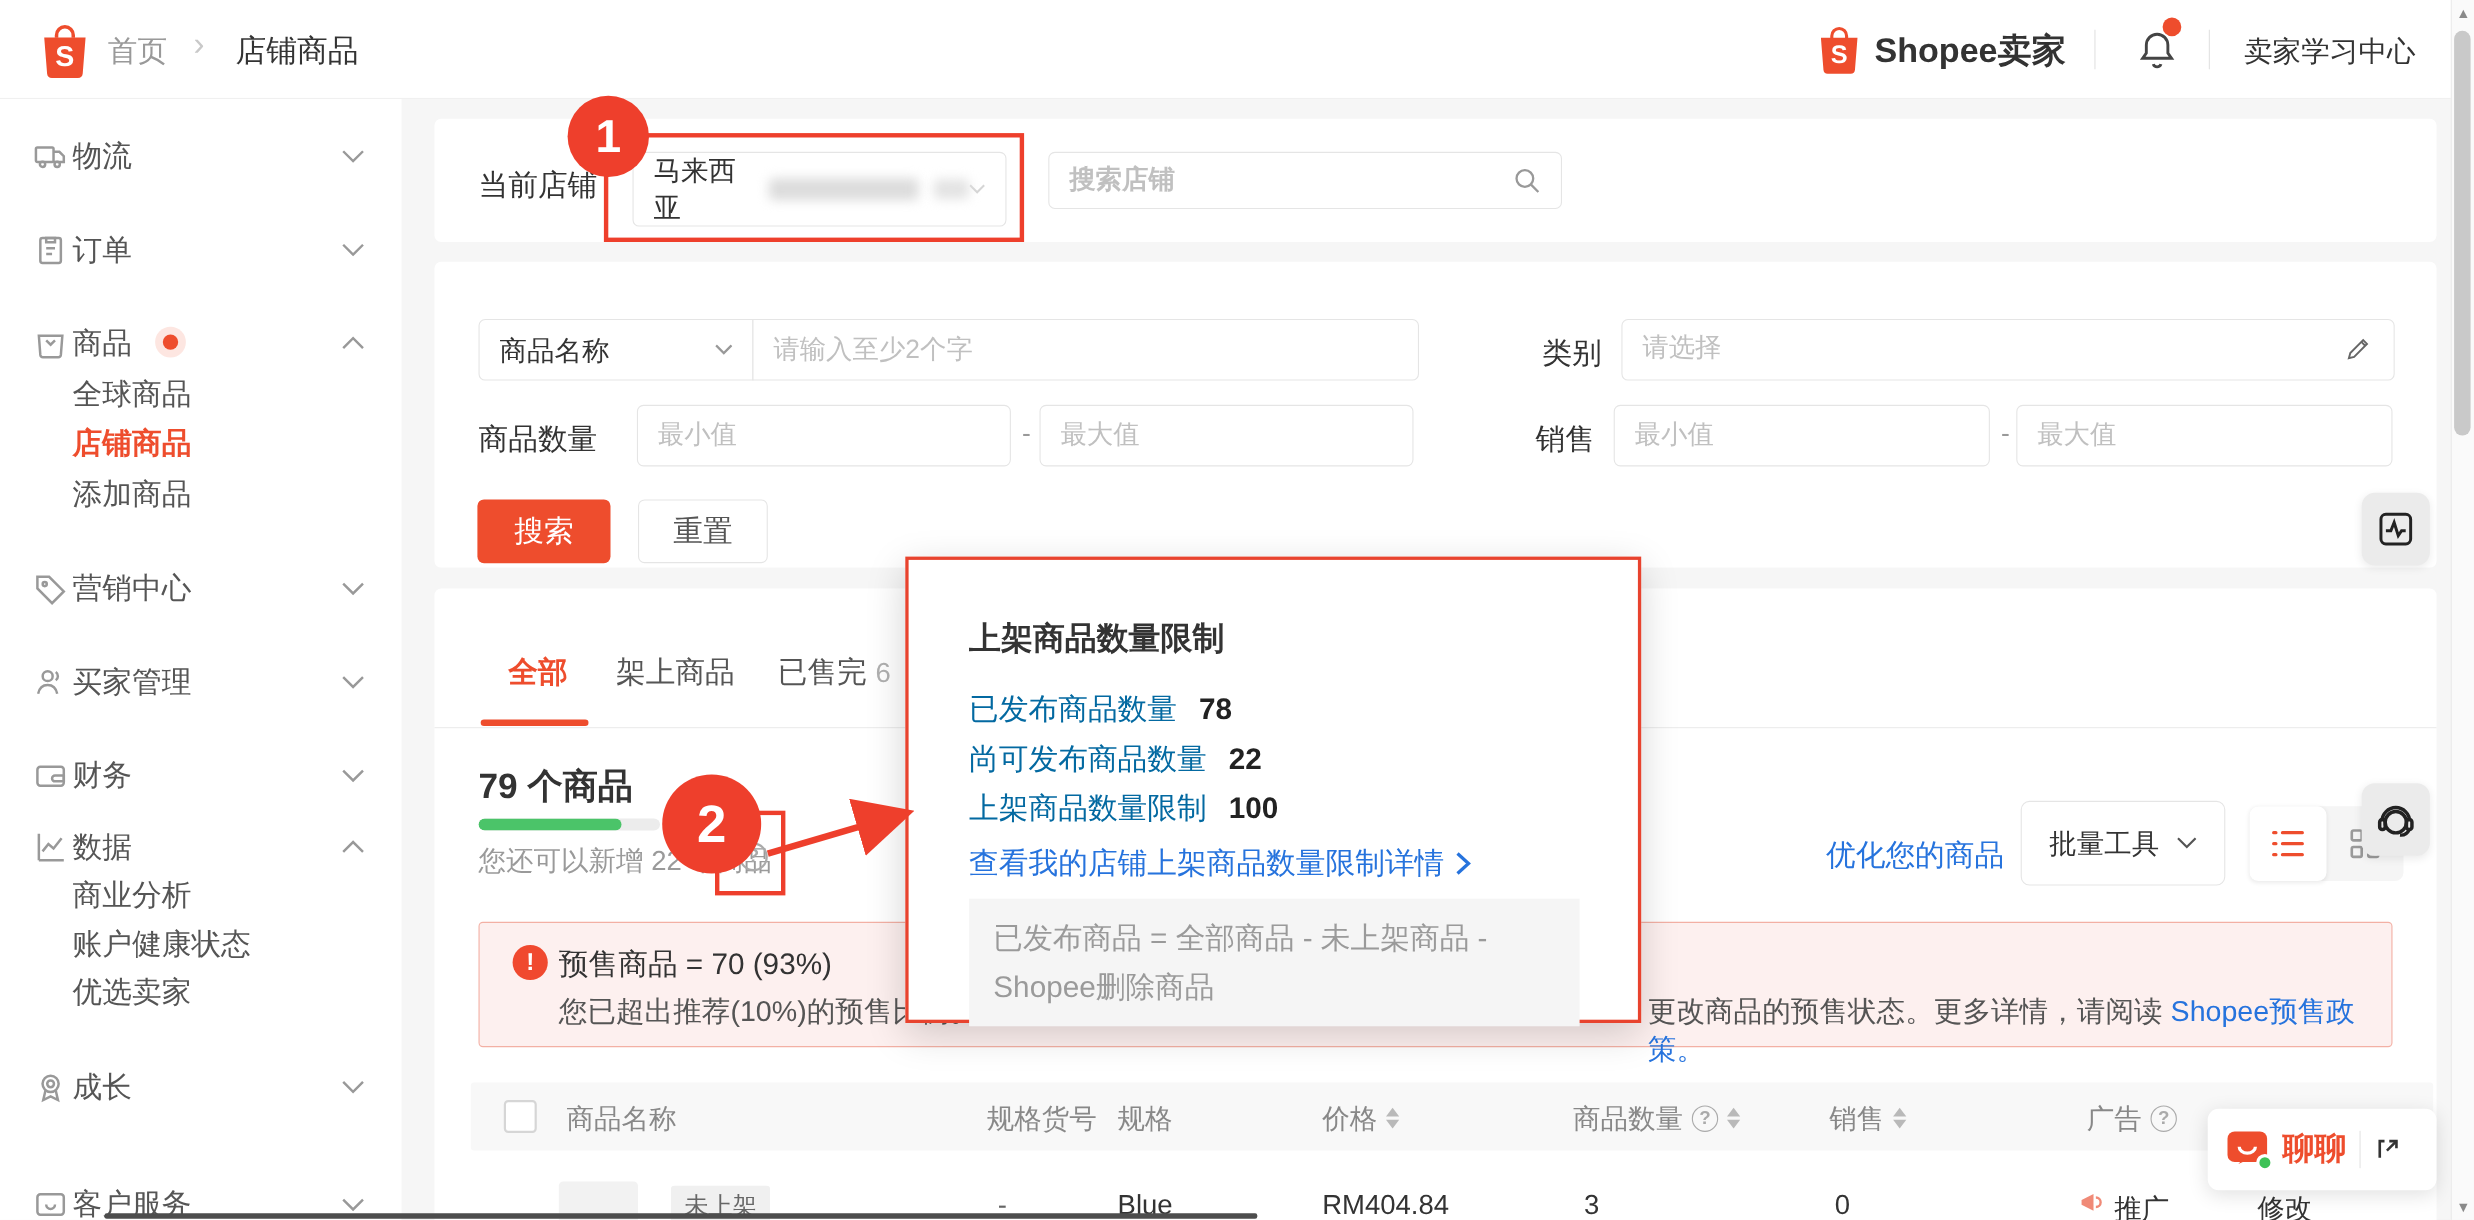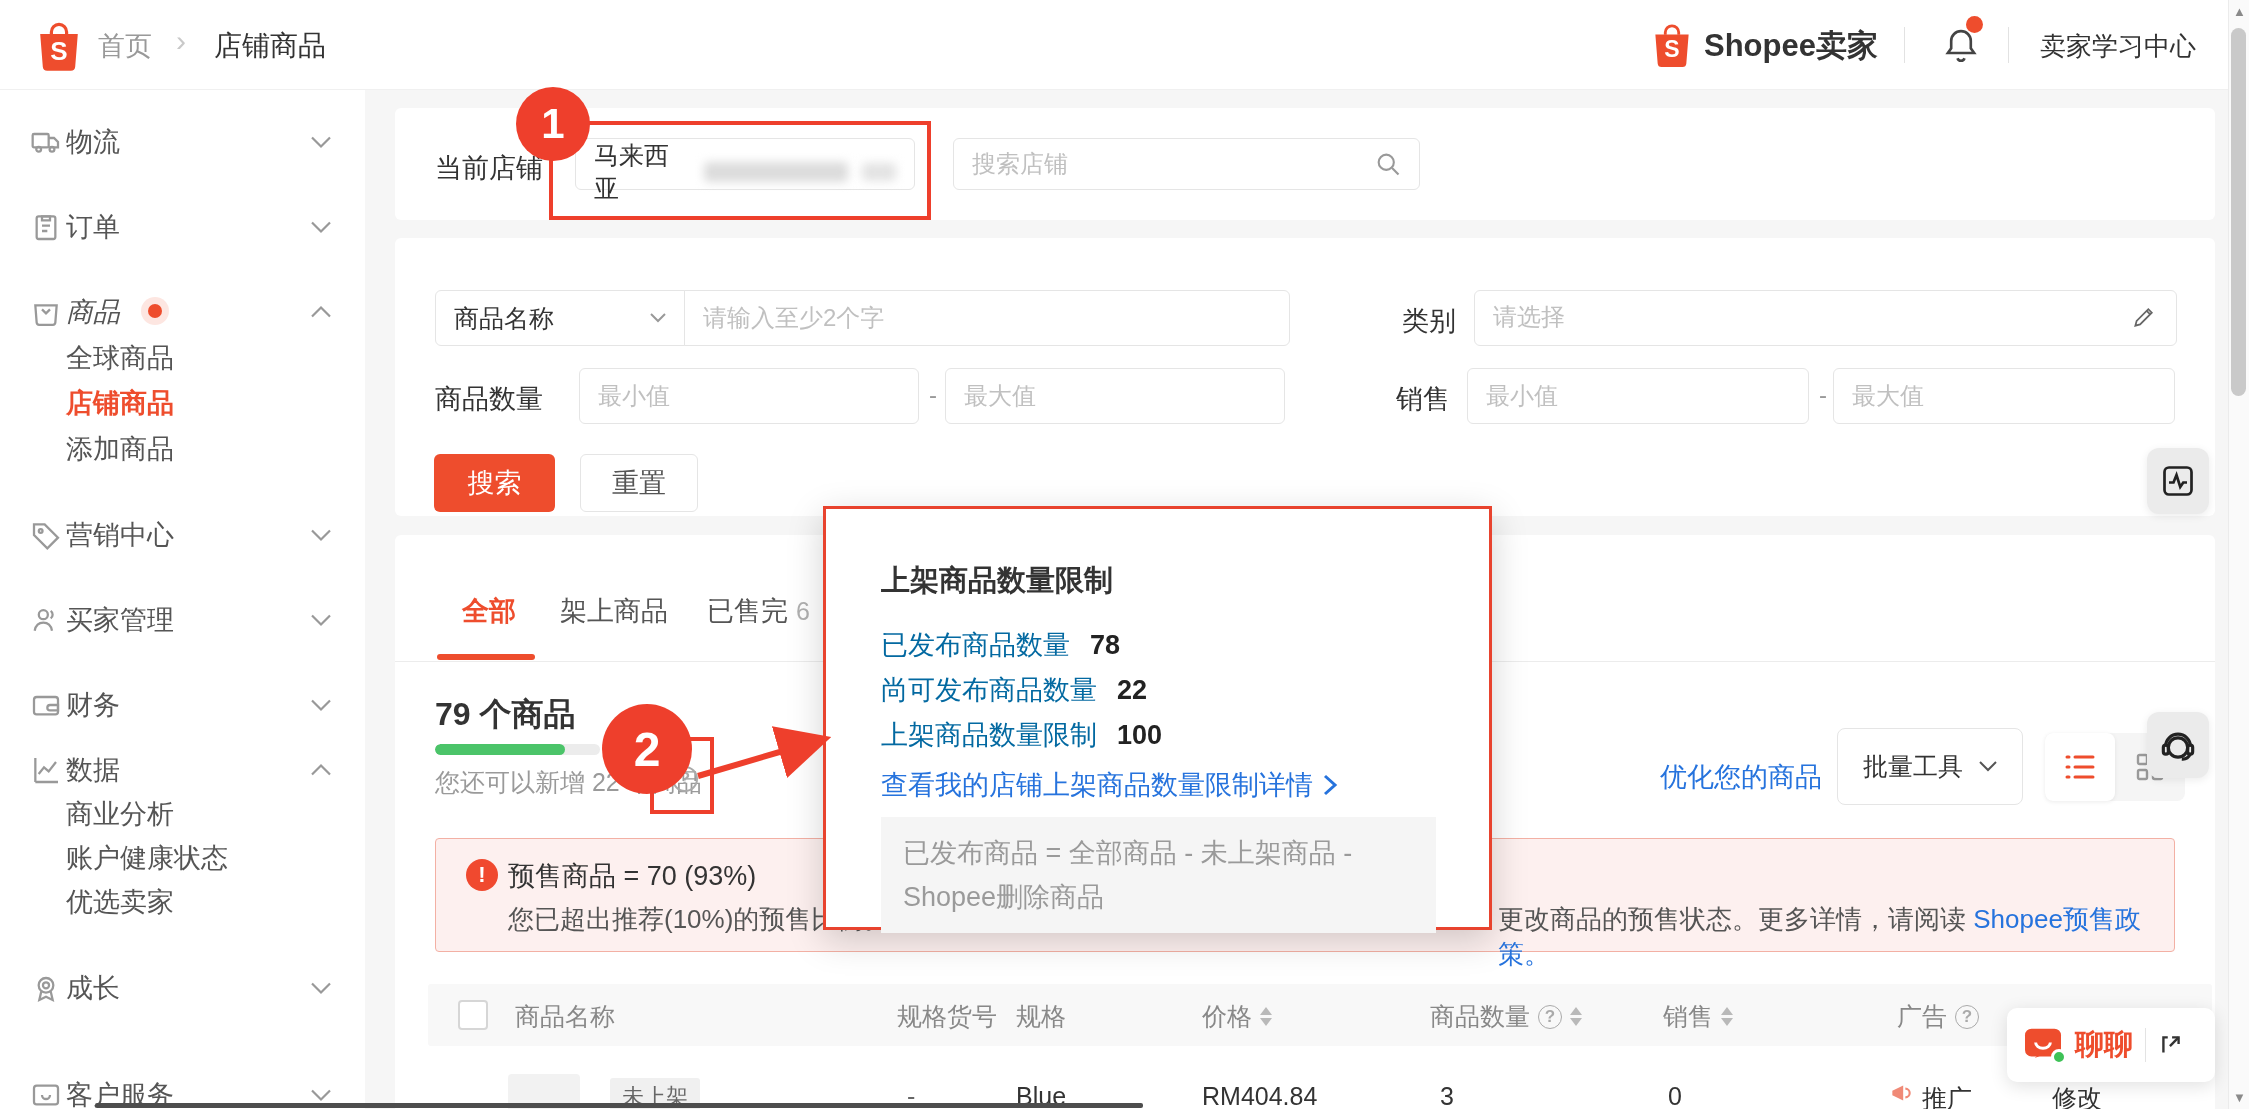--- a/index.html
+++ b/index.html
@@ -159,21 +159,21 @@
         </svg>
       </span>
       <span class="side-lb">订单</span>
       <span class="side-ch">
           <svg width="22" height="13" viewBox="0 0 22 13" fill="none" stroke="#999" stroke-width="2.2">
             <path d="M2 2l9 9 9-9"></path>
           </svg>
         </span>
     </div>
 
-    <div class="side-item" style="top:192px;font-style:italic;">
+    <div class="side-item" style="top:192px;">
       <span class="side-ic">
         <svg width="32" height="32" viewBox="0 0 24 24" fill="none" stroke="#999" stroke-width="1.7">
           <path d="M4 7h16l-1 13a1.8 1.8 0 0 1-1.8 1.6H6.8A1.8 1.8 0 0 1 5 20Z"></path>
             <path d="M9 10l3 3 3-3"></path>
         </svg>
       </span>
       <span class="side-lb">商品</span>
       <span class="reddot" style="left:148px; top:22px;"></span>
       <span class="side-ch">
           <svg width="22" height="13" viewBox="0 0 22 13" fill="none" stroke="#999" stroke-width="2.2">
@@ -276,32 +276,32 @@
       <span class="side-ch">
           <svg width="22" height="13" viewBox="0 0 22 13" fill="none" stroke="#999" stroke-width="2.2">
             <path d="M2 2l9 9 9-9"></path>
           </svg>
         </span>
     </div>
   </div>
 
   <div class="card" style="left:395px; top:108px; width:1820px; height:112px;">
     <span class="abs fld-label" style="left:40px; top:42px; font-weight:500;">当前店铺</span>
-    <div class="abs selbox" style="left:180px; top:30px; width:340px; height:52px;flex-direction:column;">
+    <div class="abs selbox" style="left:180px; top:30px; width:340px; height:68px;">
       <span style="display:flex; align-items:center; gap:14px;">
         <span>马来西亚</span>
         <span style="display:inline-block; width:150px; height:20px; background:#dcdcdc; border-radius:4px; filter:blur(5px);"></span>
         <span style="display:inline-block; width:36px; height:18px; background:#e3e3e3; border-radius:4px; filter:blur(5px);"></span>
       </span>
       <svg width="16" height="10" viewBox="0 0 16 10" fill="none" stroke="#d5d5d5" stroke-width="2">
           <path d="M1 1l7 7 7-7"></path>
         </svg>
     </div>
     <div class="abs" style="left:558px; top:30px; width:467px; height:52px;">
-      <input class="inp" style="width: 100%; height: 100%; padding-right: 53px;" placeholder="搜索店铺">
+      <input class="inp" style="width: 100%; height: 100%; padding-right: 53px; font-weight: bold;" placeholder="搜索店铺">
       <span class="abs" style="right:18px; top:12px;">
         <svg width="28" height="28" viewBox="0 0 24 24" fill="none" stroke="#999" stroke-width="1.8">
             <circle cx="10.5" cy="10.5" r="6.5"></circle>
             <path d="M15.5 15.5L21 21"></path>
           </svg>
       </span>
     </div>
   </div>
 
   <div class="card" style="left:395px; top:238px; width:1820px; height:278px;">

